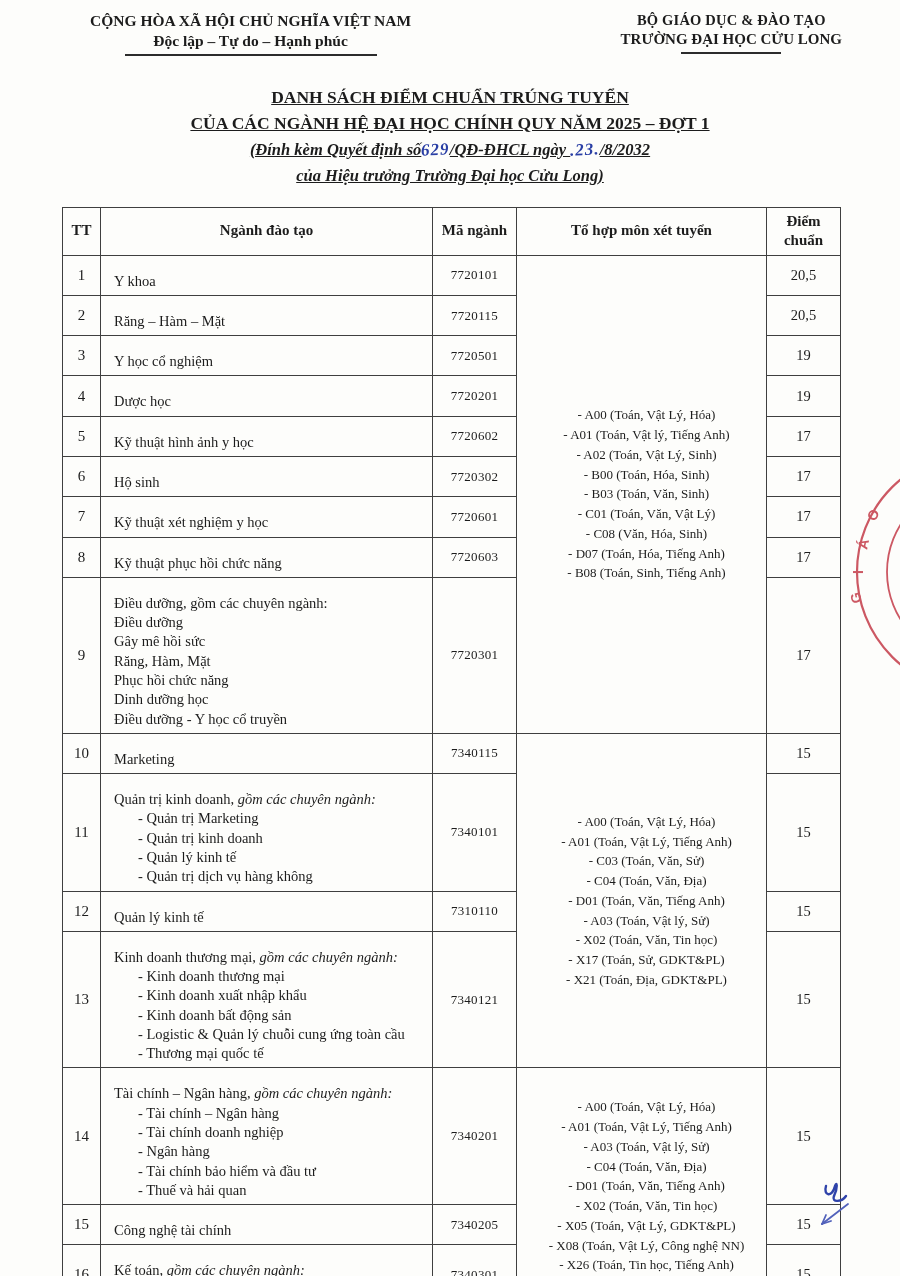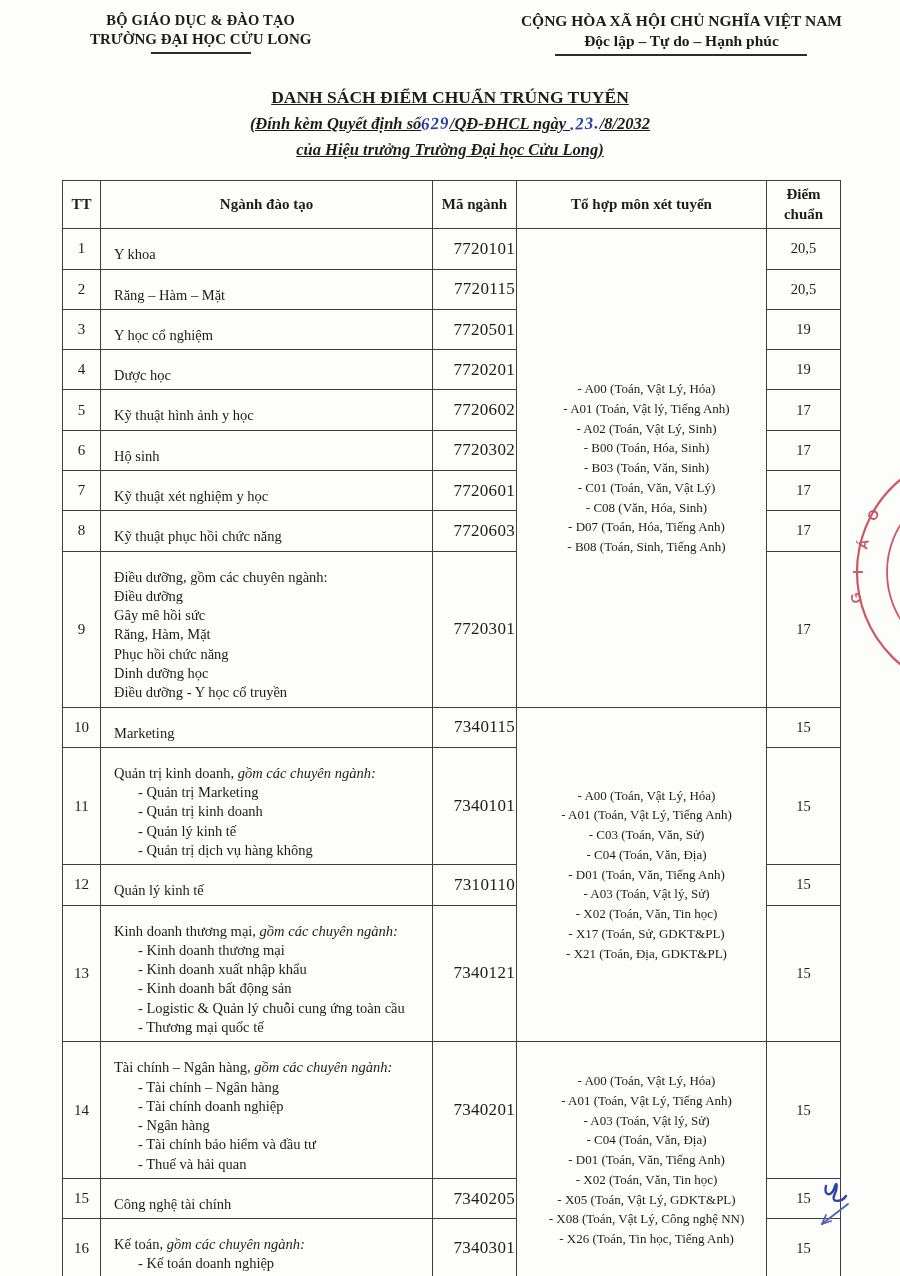--- a/index.html
+++ b/index.html
@@ -23,46 +23,47 @@
   .subtitle{font-style:italic;font-size:16.5px;line-height:1.5;margin-top:1px;}
   .hand-ink{color:#2a3fa5;font-weight:bold;font-style:italic;display:inline-block;transform:rotate(-3deg);font-size:17px;letter-spacing:1px;}
   
   table.score-table{border-collapse:collapse;table-layout:fixed;width:778px;margin:18px 0 0 62px;}
   .score-table th,.score-table td{border:1.6px solid #3f3f3f;vertical-align:middle;}
   .score-table th{font-size:15px;font-weight:bold;text-align:center;padding:4px 2px;line-height:1.3;}
   td.tt-cell{text-align:center;font-size:15px;height:33px;}
   td.name-cell{padding:16px 8px 4px 13px;font-size:14.5px;line-height:1.33;text-align:left;}
   td.name-cell em{font-style:italic;}
   .sub-line.indent{padding-left:24px;}
-  td.code-cell{text-align:right;font-size:17px;letter-spacing:.3px;}
+  td.code-cell{text-align:center;font-size:13px;letter-spacing:.3px;}
   td.combo-cell{font-size:13px;line-height:1.52;padding:6px 4px 6px 14px;text-align:center;}
   td.score-cell{text-align:center;font-size:14.5px;}
   
   .stamp{position:absolute;right:0;top:462px;width:58px;height:230px;pointer-events:none;}
   
   .hand-mark{position:absolute;left:798px;top:1172px;width:70px;height:72px;}
 </style>
 </head>
 <body>
 
 <div class="letterhead">
+  <div class="lh-block lh-right">
+    <div class="l1">CỘNG HÒA XÃ HỘI CHỦ NGHĨA VIỆT NAM</div>
+    <div class="l2">Độc lập – Tự do – Hạnh phúc</div>
+    <div class="rule rule-right"></div>
+  </div>
   <div class="lh-block lh-left">
     <div class="l1">BỘ GIÁO DỤC &amp; ĐÀO TẠO</div>
     <div class="l2">TRƯỜNG ĐẠI HỌC CỬU LONG</div>
     <div class="rule rule-left"></div>
   </div>
-  <div class="lh-block lh-right">
-    <div class="l1">CỘNG HÒA XÃ HỘI CHỦ NGHĨA VIỆT NAM</div>
-    <div class="l2">Độc lập – Tự do – Hạnh phúc</div>
-    <div class="rule rule-right"></div>
-  </div>
 </div>
 
 <div class="title-block">
   <div>DANH SÁCH ĐIỂM CHUẨN TRÚNG TUYỂN</div>
+  <div>CỦA CÁC NGÀNH HỆ ĐẠI HỌC CHÍNH QUY NĂM 2025 – ĐỢT 1</div>
   <div class="subtitle">
     <span>(Đính kèm Quyết định số</span><span class="hand-ink">629</span><span>/QĐ-ĐHCL  ngày </span><span class="hand-ink">.23.</span><span>/8/2032</span>
   </div>
   <div class="subtitle">của Hiệu trưởng Trường Đại học Cửu Long)</div>
 </div>
 
 <table class="score-table">
   <colgroup>
     <col style="width:38px">
       <col style="width:332px">

